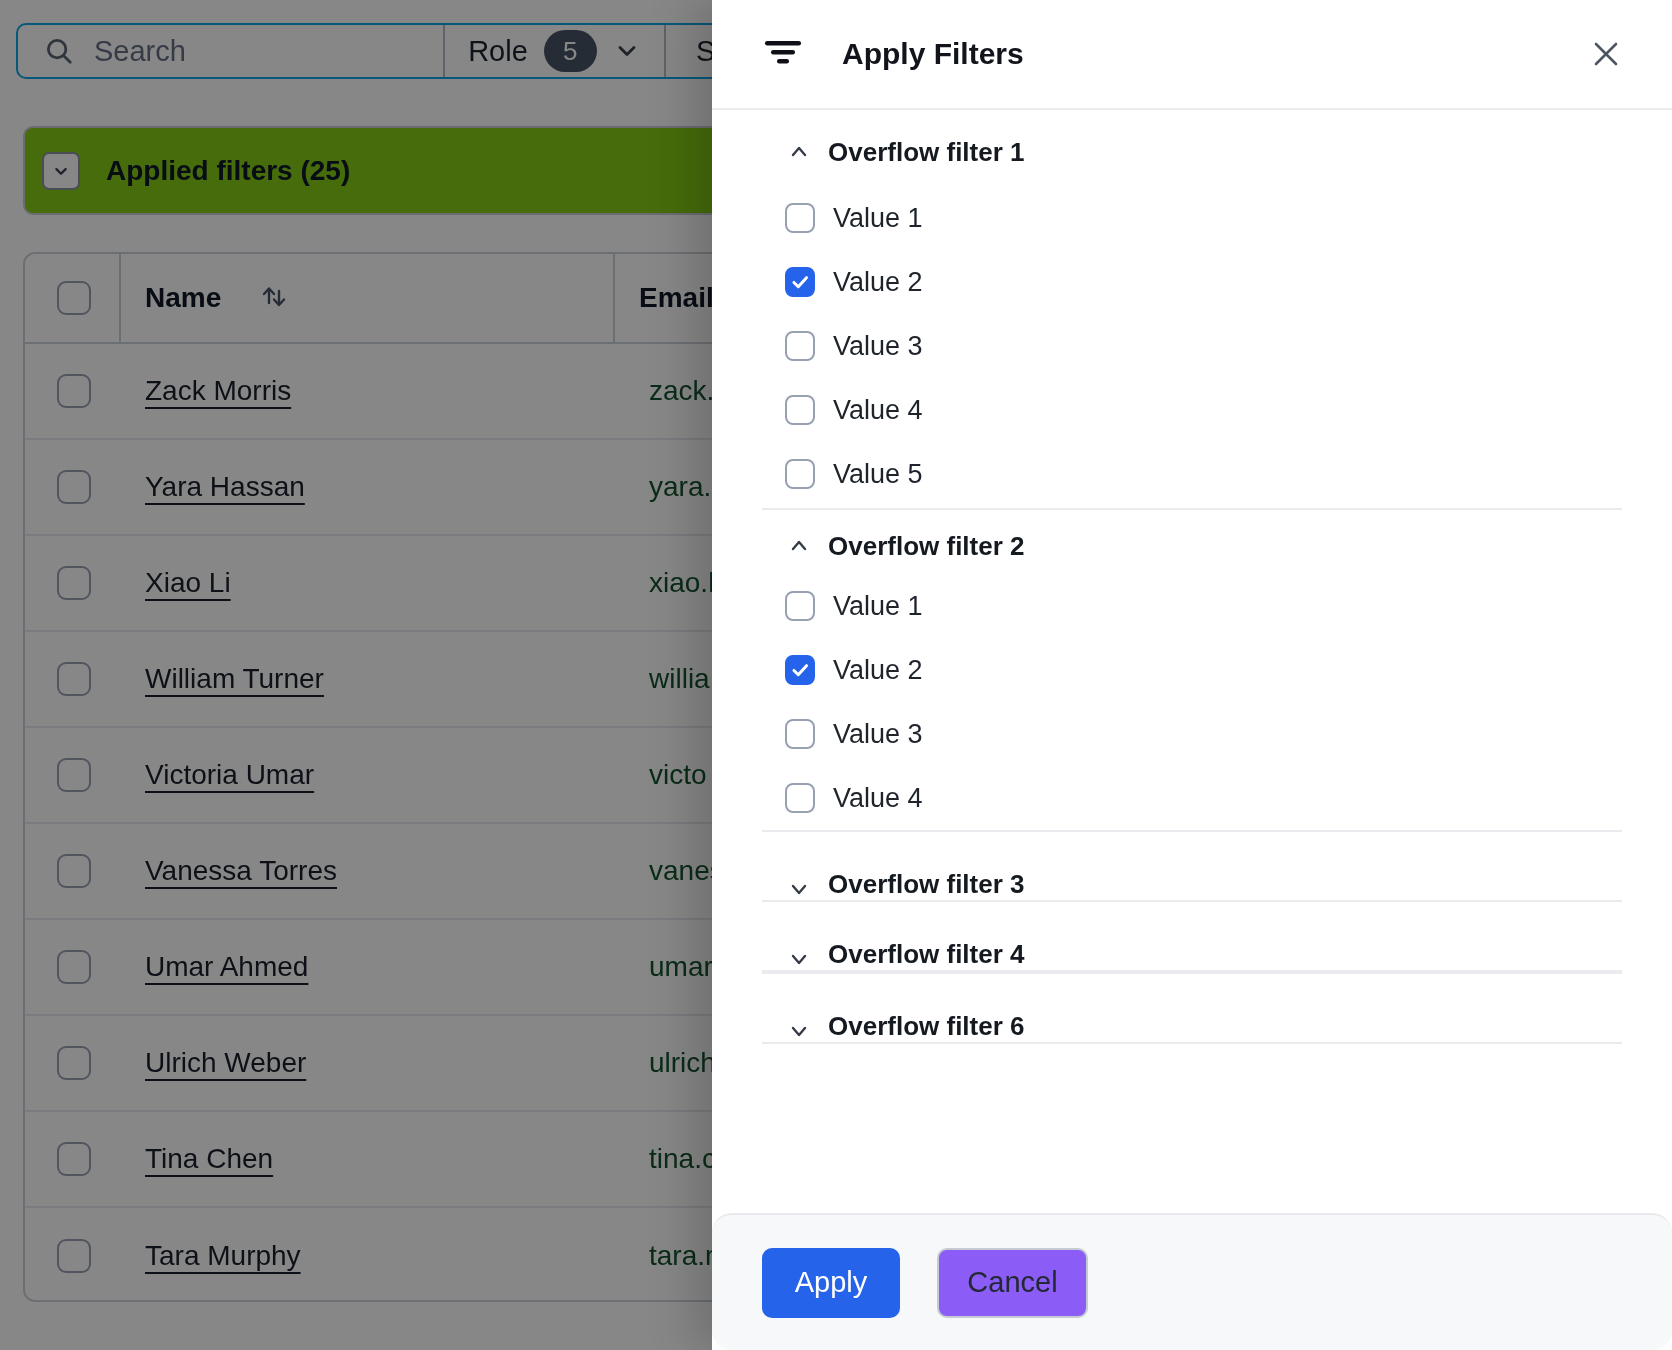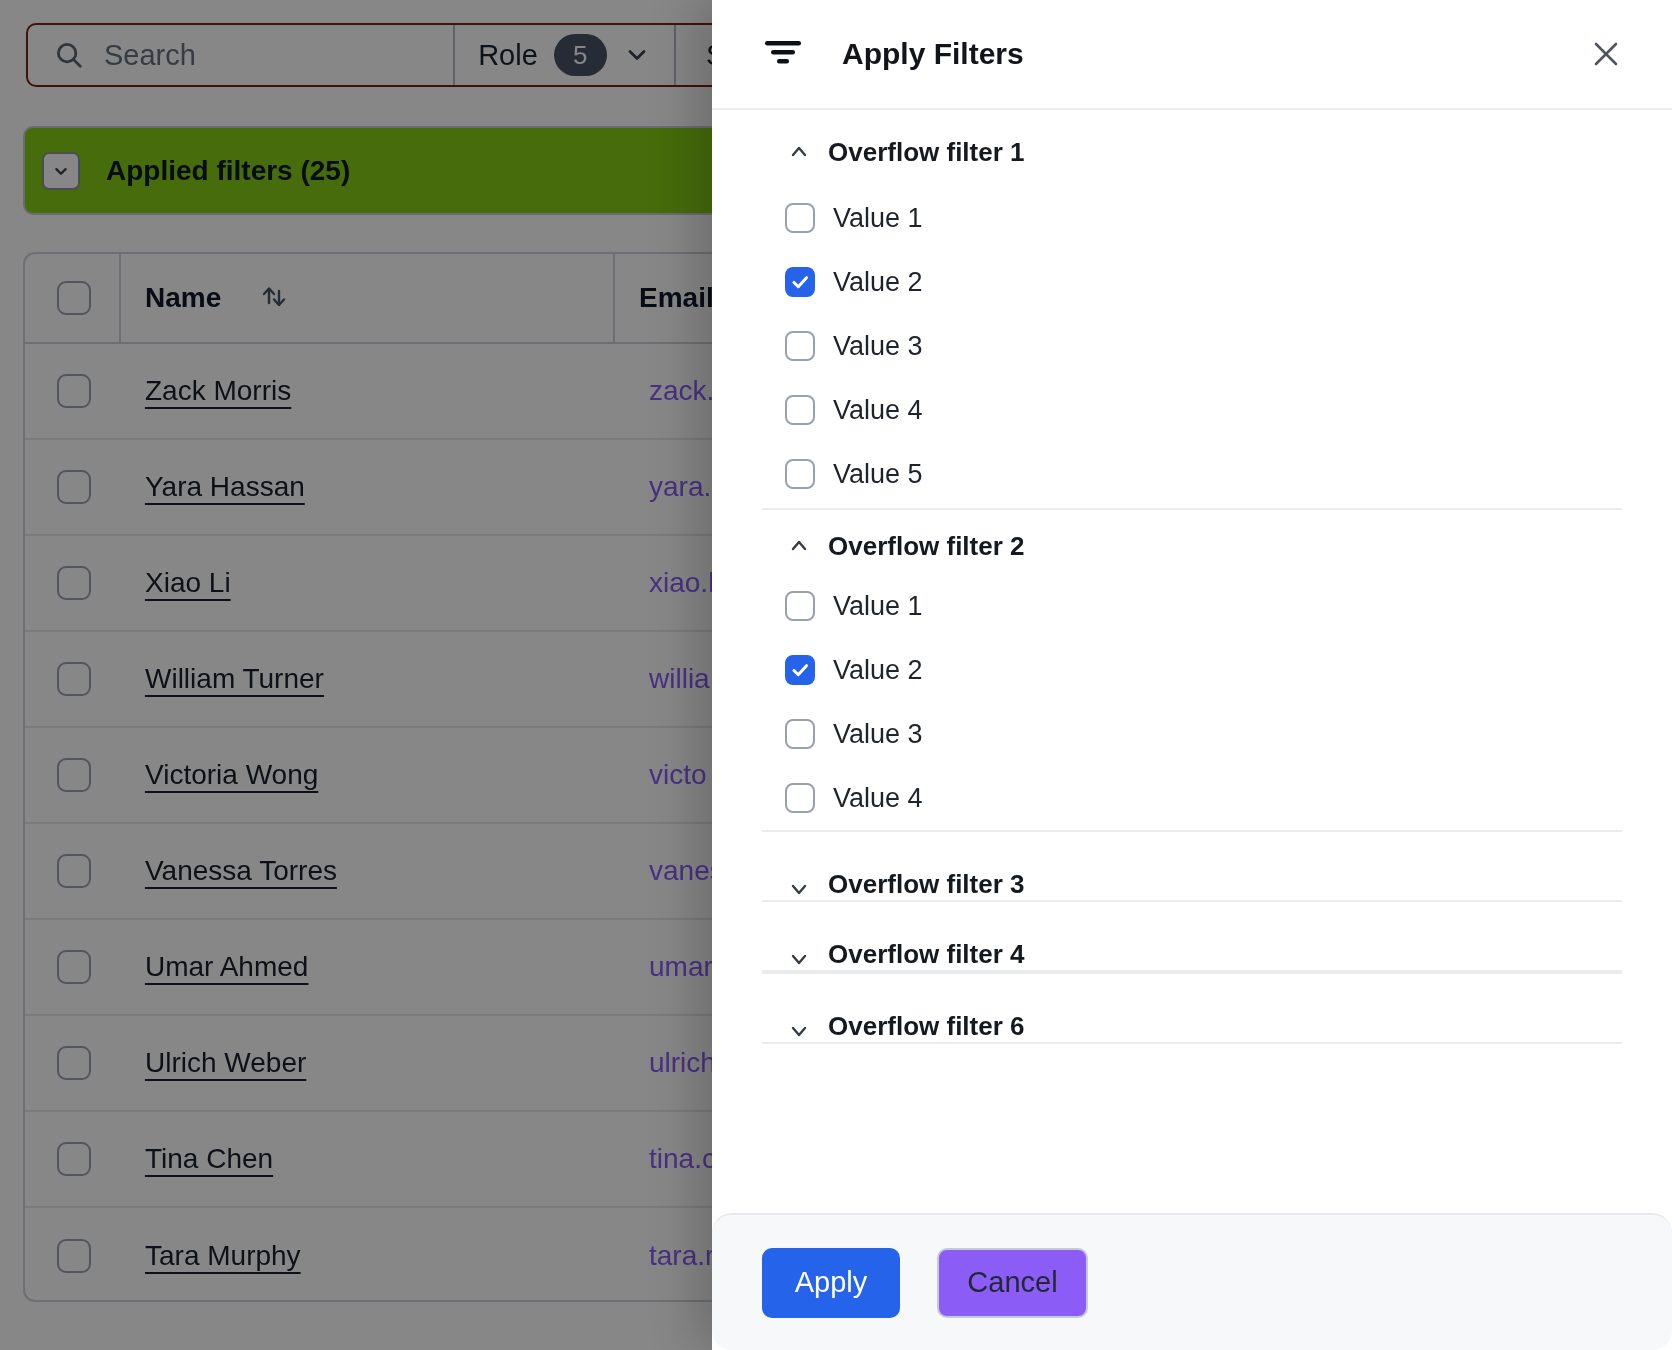--- a/index.html
+++ b/index.html
@@ -1,21 +1,21 @@
 <!DOCTYPE html>
 <html><head>
 <meta charset="utf-8">
 <style>
   * { box-sizing: border-box; margin: 0; padding: 0; }
   html,body { width:1672px; height:1350px; overflow:hidden; }
   body { font-family:"Liberation Sans", sans-serif; background:#fff; position:relative; }
 
   
-  .toolbar { position:absolute; top:23px; left:26px; width:940px; height:64px;
-    display:flex; border:2px solid #7f1d1d; border-radius:10px; background:#fff; }
+  .toolbar { position:absolute; top:23px; left:16px; width:940px; height:56px;
+    display:flex; border:2px solid #0ea5e9; border-radius:10px; background:#fff; }
   .search-seg { flex:0 0 425px; display:flex; align-items:center; gap:20px; padding-left:26px; }
   .search-ph { font-size:29px; color:#667085; }
   .role-seg { flex:0 0 221px; border-left:2px solid #b3bac4; display:flex;
     align-items:center; justify-content:center; gap:16px; }
   .role-label { font-size:29px; color:#1c2430; }
   .count-badge { background:#475467; color:#fff; border-radius:999px; min-width:53px;
     height:42px; display:flex; align-items:center; justify-content:center; font-size:26px; padding:0 10px; }
   .s-seg { flex:1; border-left:2px solid #b3bac4; display:flex; align-items:center; padding-left:30px; }
   .s-label { font-size:29px; color:#1c2430; }
 
@@ -36,21 +36,21 @@
     font-size:28px; font-weight:700; color:#101828; }
   .sort-ic { position:absolute; left:233px; top:50%; transform:translateY(-50%); }
   .th-email { position:absolute; left:614px; top:50%; transform:translateY(-50%);
     font-size:28px; font-weight:700; color:#101828; }
   .trow { height:96px; border-bottom:2px solid #e7e9ee; position:relative; }
   .trow:last-child { border-bottom:none; }
   .cell-name { position:absolute; left:120px; top:50%; transform:translateY(-50%);
     font-size:28px; color:#1a212c; text-decoration:underline; text-underline-offset:7px;
     text-decoration-thickness:2px; }
   .cell-email { position:absolute; left:624px; top:50%; transform:translateY(-50%);
-    font-size:28px; color:#8b5cf6; white-space:nowrap;text-align:center; }
+    font-size:28px; color:#14532d; white-space:nowrap;text-align:center; }
 
   
   .dim { position:absolute; inset:0; background:rgba(0,0,0,0.47); z-index:5; }
 
   
   .panel { position:absolute; top:0; left:712px; width:960px; height:1350px; background:#fff;
     z-index:10; box-shadow:-18px 0 44px rgba(0,0,0,0.18); }
   .p-header { height:110px; border-bottom:2px solid #e9ebee; position:relative; }
   .filter-ic { position:absolute; left:51px; top:50%; transform:translateY(-50%); }
   .p-title { position:absolute; left:130px; top:50%; transform:translateY(-50%);
@@ -149,21 +149,21 @@
       <span class="cell-name">Xiao Li</span>
       <span class="cell-email">xiao.l</span>
     </div>
     <div class="trow">
       <span class="cb"></span>
       <span class="cell-name">William Turner</span>
       <span class="cell-email">willia</span>
     </div>
     <div class="trow">
       <span class="cb"></span>
-      <span class="cell-name">Victoria Wong</span>
+      <span class="cell-name">Victoria Umar</span>
       <span class="cell-email">victo</span>
     </div>
     <div class="trow">
       <span class="cb"></span>
       <span class="cell-name">Vanessa Torres</span>
       <span class="cell-email">vanes</span>
     </div>
     <div class="trow">
       <span class="cb"></span>
       <span class="cell-name">Umar Ahmed</span>

